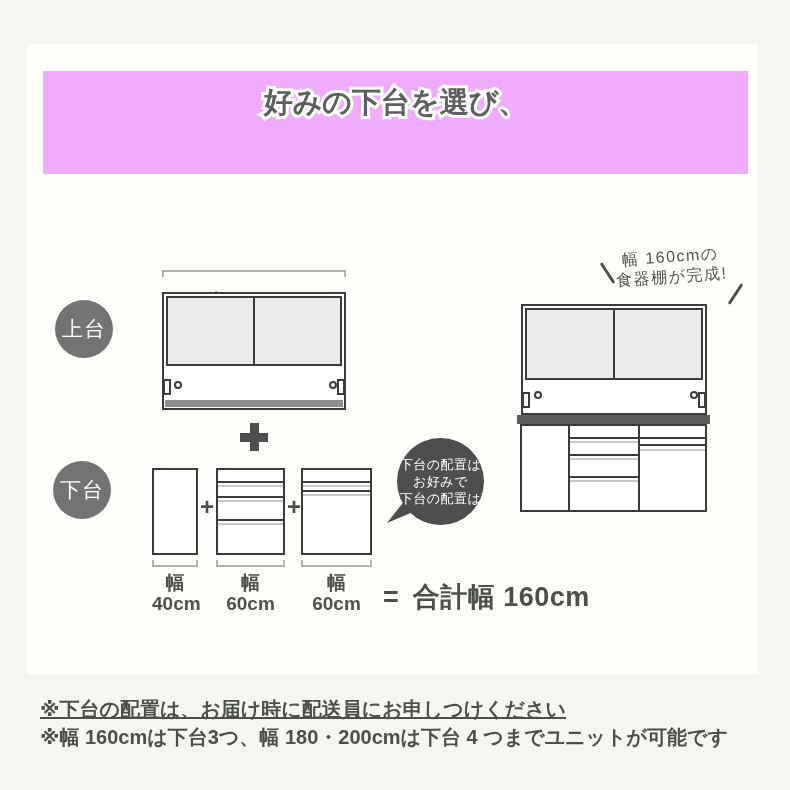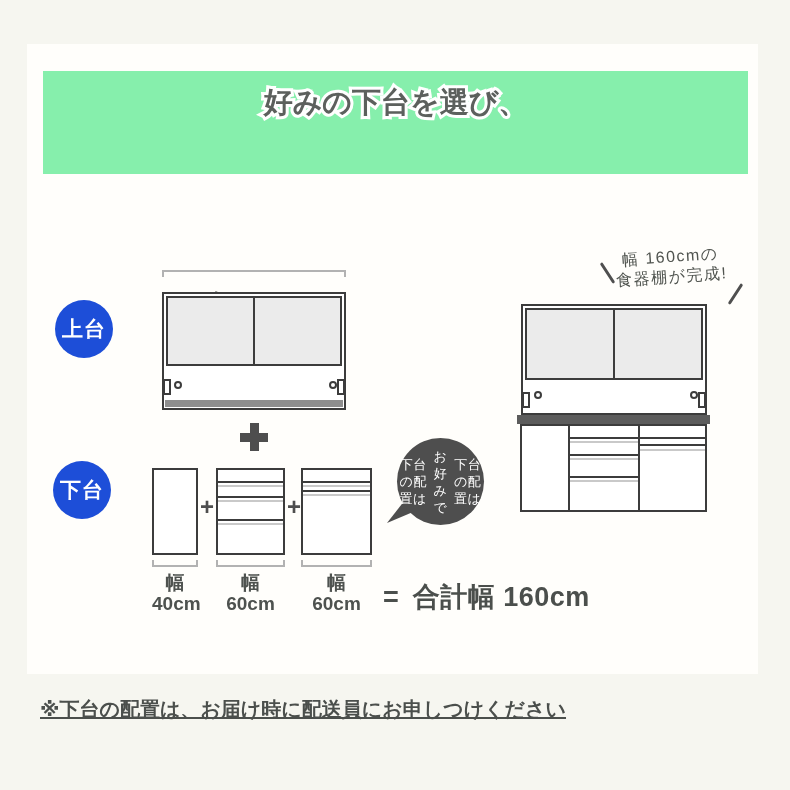--- a/index.html
+++ b/index.html
@@ -1,27 +1,27 @@
 <!DOCTYPE html>
 <html><head>
 <meta charset="utf-8">
 <style>
   html,body{margin:0;padding:0;}
   .page{position:relative;width:790px;height:790px;background:#f6f6f0;overflow:hidden;
         font-family:"Liberation Sans","DejaVu Sans",sans-serif;}
   .abs{position:absolute;box-sizing:border-box;}
   .panel{left:27px;top:44px;width:731px;height:630px;background:#fffefb;}
   
-  .banner{left:43px;top:71px;width:705px;height:103px;background:#86efac;text-align:center;padding-top:13px;}
+  .banner{left:43px;top:71px;width:705px;height:103px;background:#f0abfc;text-align:center;padding-top:13px;}
   .banner-line{font-size:29px;font-weight:bold;color:#5c605d;line-height:37px;
                -webkit-text-stroke:6px #ffffff;paint-order:stroke fill;}
   
-  .badge{width:58px;height:58px;border-radius:50%;background:#1d4ed8;color:#fff;
+  .badge{width:58px;height:58px;border-radius:50%;background:#737373;color:#fff;
          display:flex;align-items:center;justify-content:center;
-         font-size:21px;font-weight:bold;letter-spacing:1px;}
+         font-size:21px;font-weight:normal;letter-spacing:1px;}
   
   .dim-label{font-size:19px;font-weight:bold;color:#4e524f;text-align:center;}
   .bracket-top{border-top:2px solid #b2b2b2;border-left:2px solid #b2b2b2;border-right:2px solid #b2b2b2;height:7px;}
   .bracket-bottom{border-bottom:2px solid #b2b2b2;border-left:2px solid #b2b2b2;border-right:2px solid #b2b2b2;height:7px;}
   
   .cab{border:2.5px solid #3c3c3c;background:#fff;}
   .glass{position:absolute;left:2px;right:2px;top:2px;border:2px solid #3c3c3c;background:#ebebeb;}
   .glass-div{position:absolute;left:50%;margin-left:-1px;top:0;bottom:0;width:2px;background:#3c3c3c;}
   .handle-circle{position:absolute;width:4px;height:4px;border:2px solid #3c3c3c;border-radius:50%;background:#fff;}
   .handle-edge{position:absolute;width:4px;height:12px;border:2px solid #3c3c3c;background:#fff;}
@@ -35,21 +35,21 @@
   .plus-big .pv{position:absolute;top:0;left:9.5px;width:9px;height:28px;background:#4e4e4e;}
   .plus-sm{font-size:24px;font-weight:bold;color:#4e4e4e;width:20px;text-align:center;line-height:28px;}
   
   .unit-label{top:570px;text-align:center;font-size:19px;font-weight:bold;color:#4e524f;line-height:21px;padding-top:2px;}
   
   .total-row{display:flex;align-items:baseline;gap:14px;font-weight:bold;color:#4b4f4c;}
   .total-row .eq{font-size:27px;}
   .total-row .total{font-size:27px;letter-spacing:0.5px;}
   
   .bubble{width:87px;height:87px;border-radius:50%;background:#4e4e4e;color:#fff;
-          display:flex;align-items:center;justify-content:center;
+          display:flex;flex-direction:column;align-items:center;justify-content:center;
           font-size:13px;line-height:17px;letter-spacing:0.5px;text-align:center;}
   
   .annotation{width:134px;transform:rotate(-4deg);text-align:center;color:#50544f;
               font-size:16px;line-height:20px;letter-spacing:1.5px;}
   .slash{width:3px;height:24px;background:#4f4f4f;border-radius:2px;}
   
   .note{font-size:20px;font-weight:bold;color:#4b4f4c;white-space:nowrap;}
 </style>
 </head>
 <body>
@@ -167,14 +167,15 @@
     <div class="hs" style="left:48px;width:68px;top:32px;"></div>
     <div class="hl" style="left:48px;width:68px;top:50px;"></div>
     <div class="hs" style="left:48px;width:68px;top:54px;"></div>
 
     <div class="hl" style="left:118px;right:0;top:11px;"></div>
     <div class="hl" style="left:118px;right:0;top:18px;"></div>
     <div class="hs" style="left:118px;right:0;top:23px;"></div>
   </div>
 
   <div class="abs note" style="left:40px;top:696px;text-decoration:underline;">※下台の配置は、お届け時に配送員にお申しつけください</div>
+  <div class="abs note" style="left:40px;top:724px;">※幅 160cmは下台3つ、幅 180・200cmは下台 4 つまでユニットが可能です</div>
 
 </div>
 
 </body></html>

